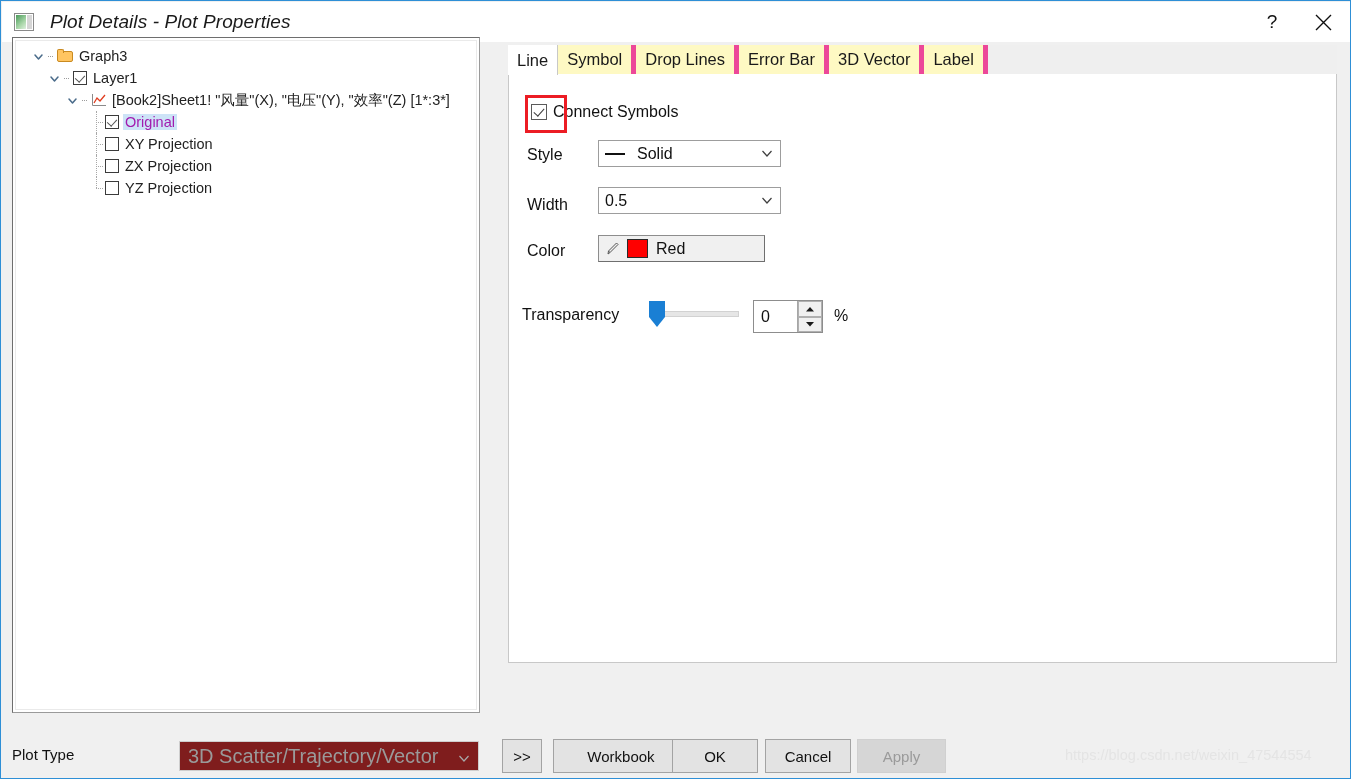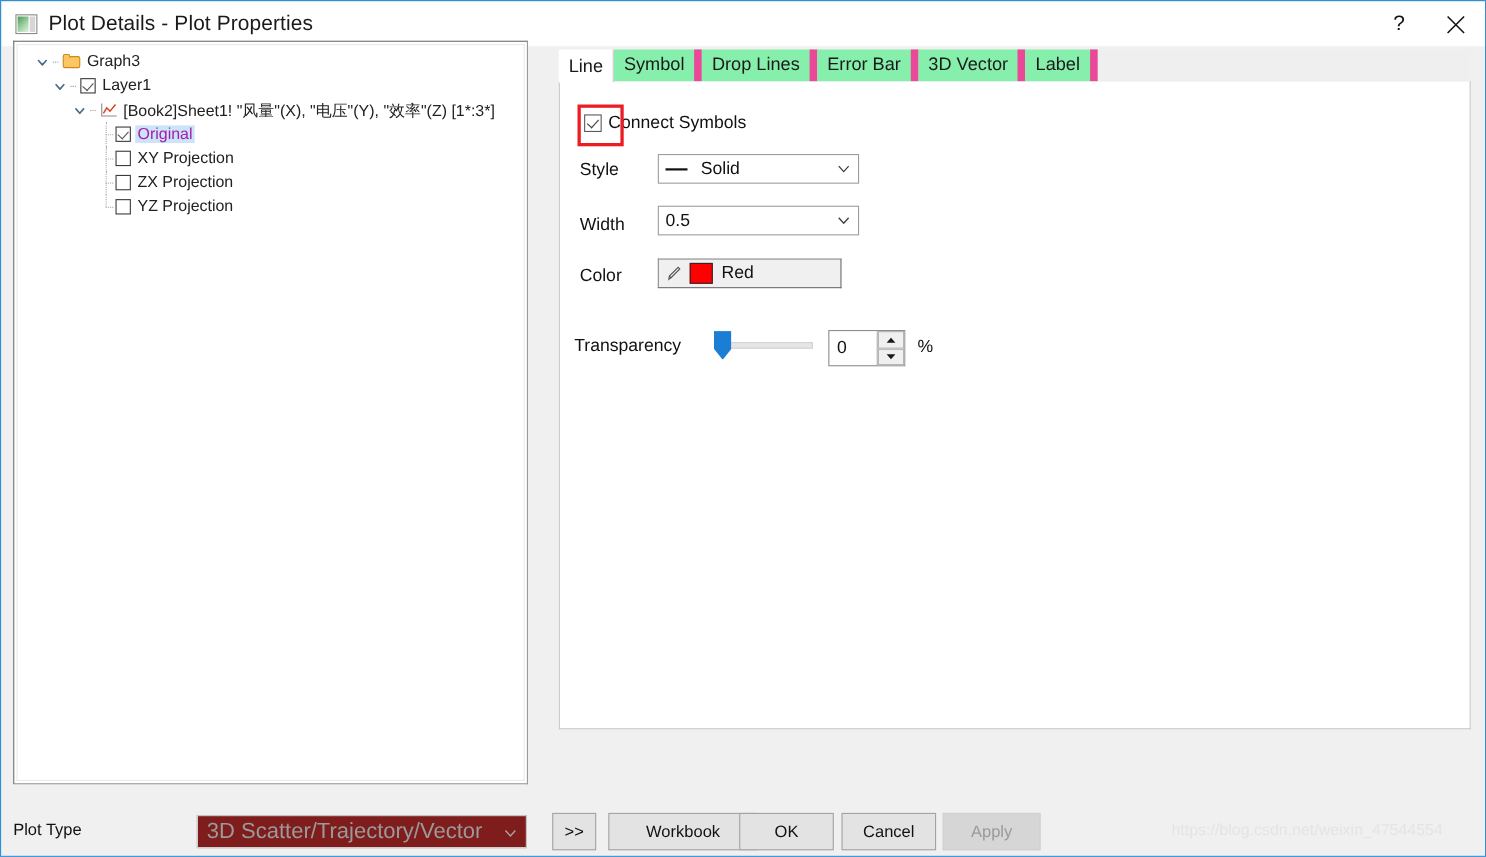--- a/index.html
+++ b/index.html
@@ -47,25 +47,26 @@
     background: linear-gradient(135deg, #4a9a5a 0%, #a8d6a8 60%, #dff0df 100%);
   }
   .title-icon::after {
     content: "";
     position: absolute;
     right: 1px; top: 1px;
     width: 5px; height: 14px;
     background: #d6d6d6;
   }
   .title-text {
-    margin-left: 10px;
+    margin-left: 16px;
     font-size: 19px;
     color: #1a1a1a;
     letter-spacing: 0.1px;
     white-space: nowrap;
+    font-style: italic;
   }
   .win-btns {
     margin-left: auto;
     display: flex;
     height: 40px;
   }
   .win-btn {
     width: 46px;
     height: 40px;
     display: flex;
@@ -218,22 +219,22 @@
     align-items: flex-end;
     background: #f0f0f0;
   }
   .tab {
     height: 29px;
     padding: 0 9px;
     display: flex;
     align-items: center;
     font-size: 16.5px;
     color: #1a1a1a;
-    background: #86efac;
-    border-right: 7px solid #ec4899;
+    background: #fef9c3;
+    border-right: 5px solid #ec4899;
     box-sizing: border-box;
     white-space: nowrap;
     cursor: default;
   }
   .tab.active {
     background: #ffffff;
     border-right: 1px solid #c8c8c8;
     position: relative;
     z-index: 2;
     height: 30px;

